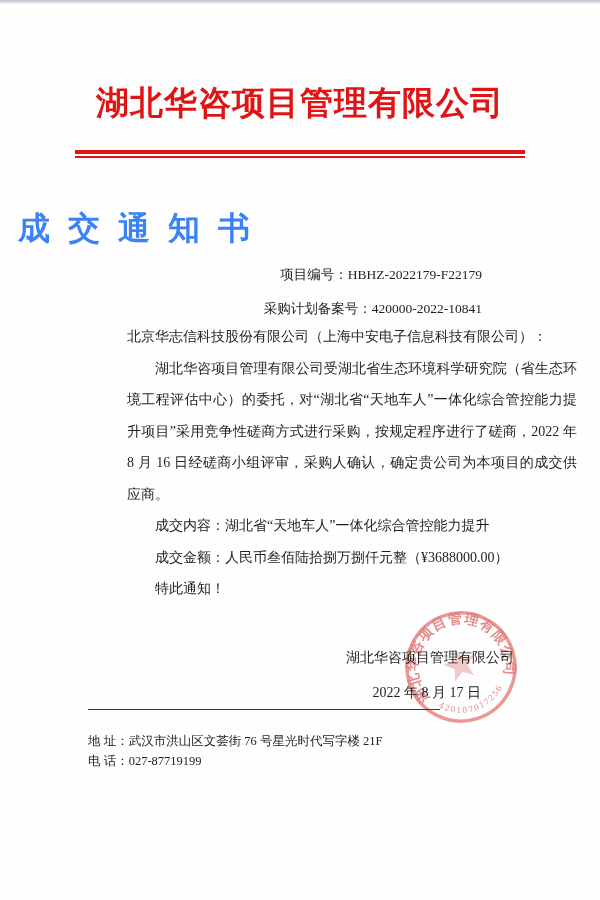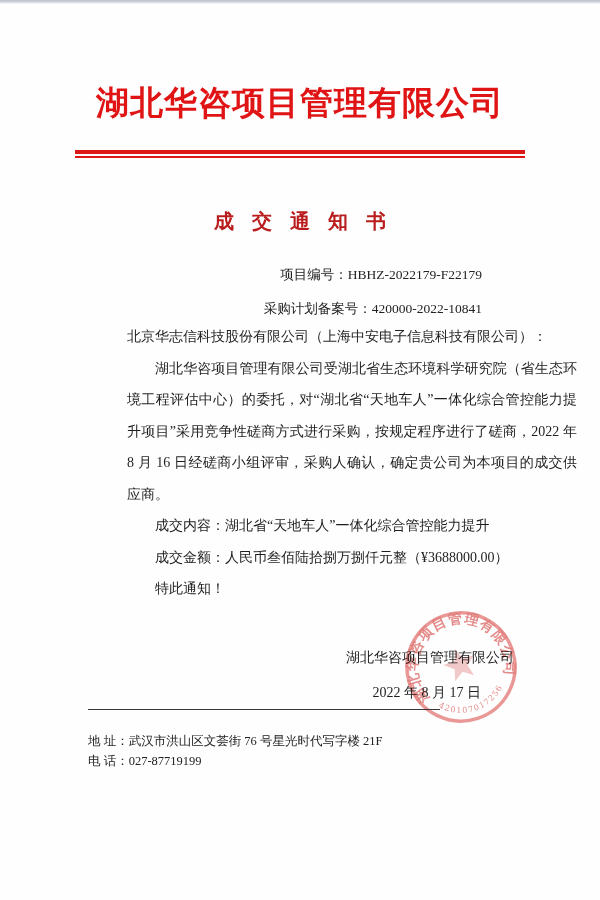--- a/index.html
+++ b/index.html
@@ -20,22 +20,22 @@
     margin:0;text-align:center;
     font-size:33px;font-weight:bold;line-height:1.2;
     letter-spacing:1px;
     color:#e01414;
   }
   .red-rule{position:absolute;top:150px;left:75px;width:450px;}
   .rule-thick{height:4px;background:#dd1616;}
   .rule-thin{height:1.5px;background:#dd1616;margin-top:2px;}
   .doc-title{
     position:absolute;top:209px;left:0;width:600px;
-    margin:0;text-align:center;
-    font-size:20px;font-weight:bold;color:#b91c1c;
+    margin:0;text-align:left;
+    font-size:32px;font-weight:bold;color:#3b82f6;
     letter-spacing:18px;padding-left:18px;box-sizing:border-box;
     line-height:1.2;
   }
   .meta{
     position:absolute;top:258px;left:0;width:600px;
     text-align:right;box-sizing:border-box;padding-right:118px;
     font-size:13.5px;color:#222;
   }
   .meta-line{line-height:34px;}
   .doc-body{

